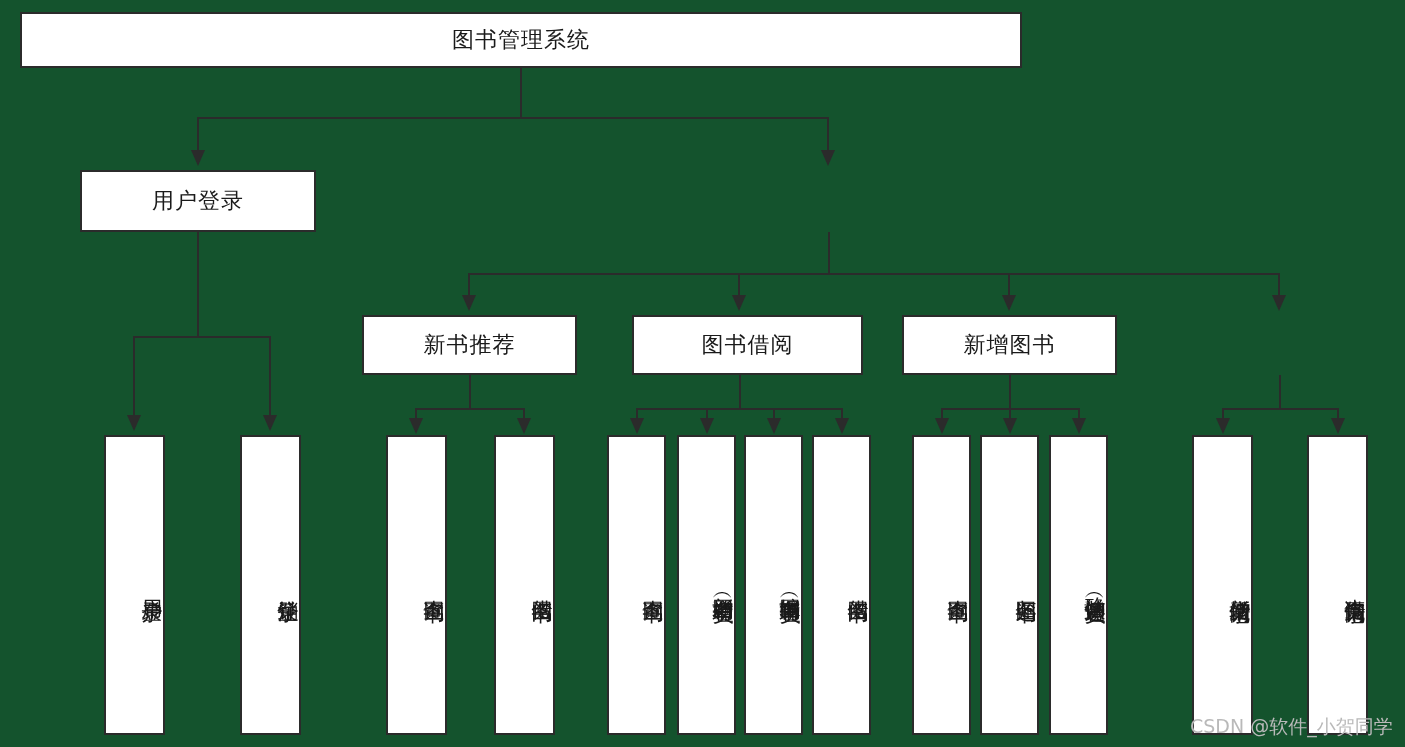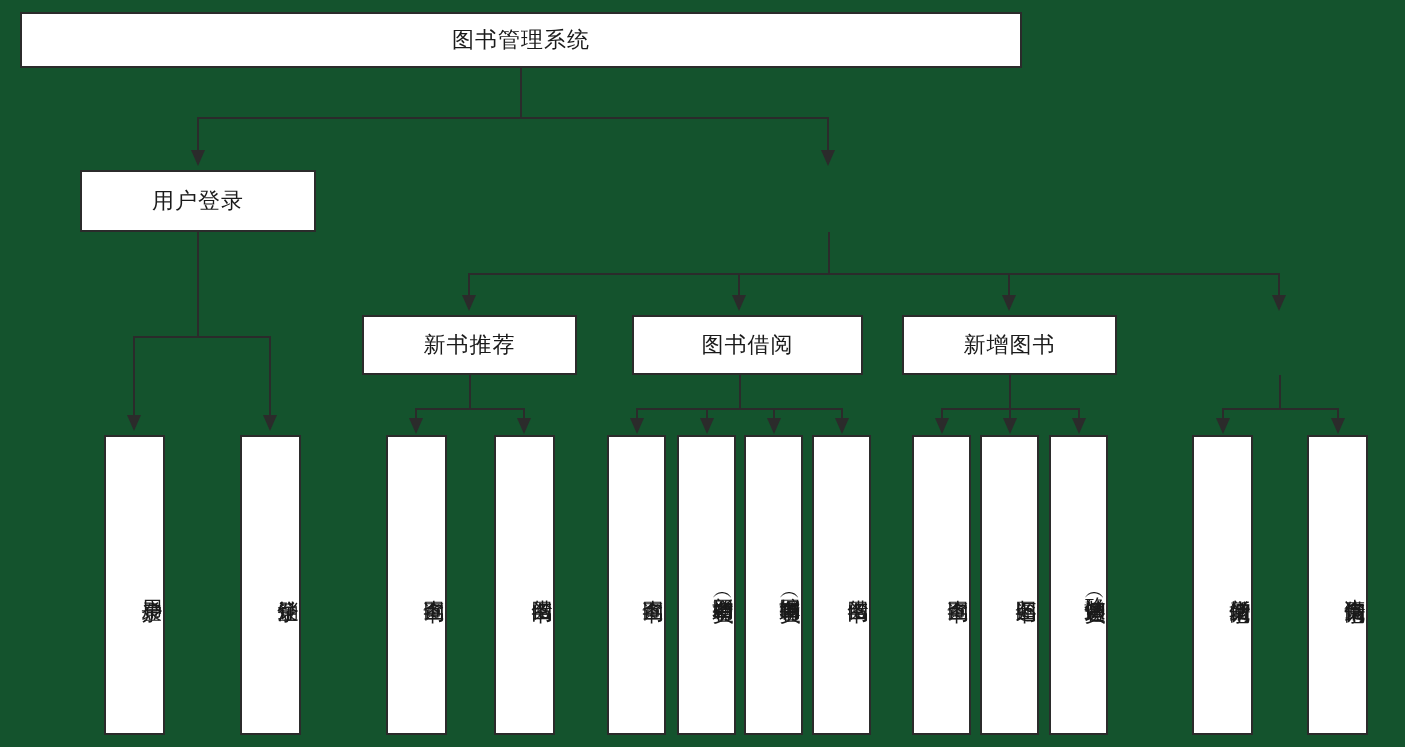--- a/index.html
+++ b/index.html
@@ -209,14 +209,15 @@
     <span class="vtext">确认归还（管理员）</span>
   </div>
 
   <div class="leaf tall" style="left:1192px; top:435px; width:61px; height:300px;">
     <span class="vtext">新增借阅记录</span>
   </div>
   <div class="leaf tall" style="left:1307px; top:435px; width:61px; height:300px;">
     <span class="vtext">查询借阅记录</span>
   </div>
 
+  <div id="watermark" style="left:1190px; top:714px;">CSDN @软件_小贺同学</div>
 
 </div>
 
 </body></html>

